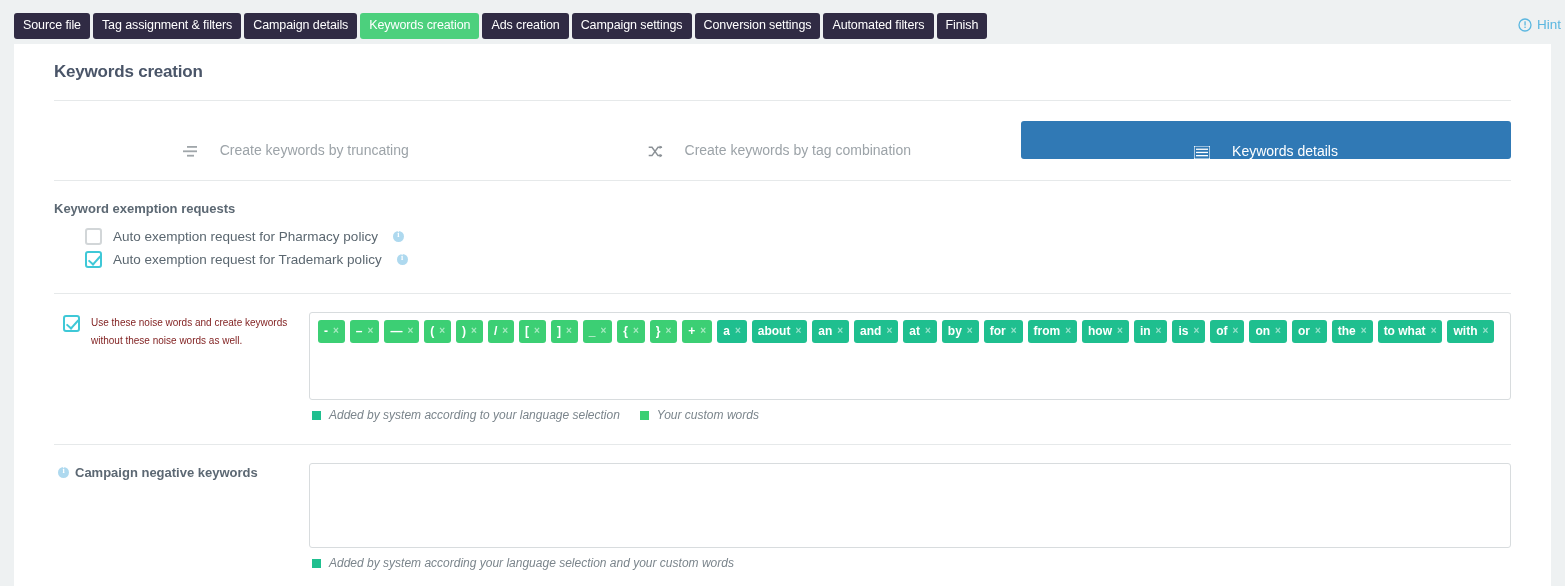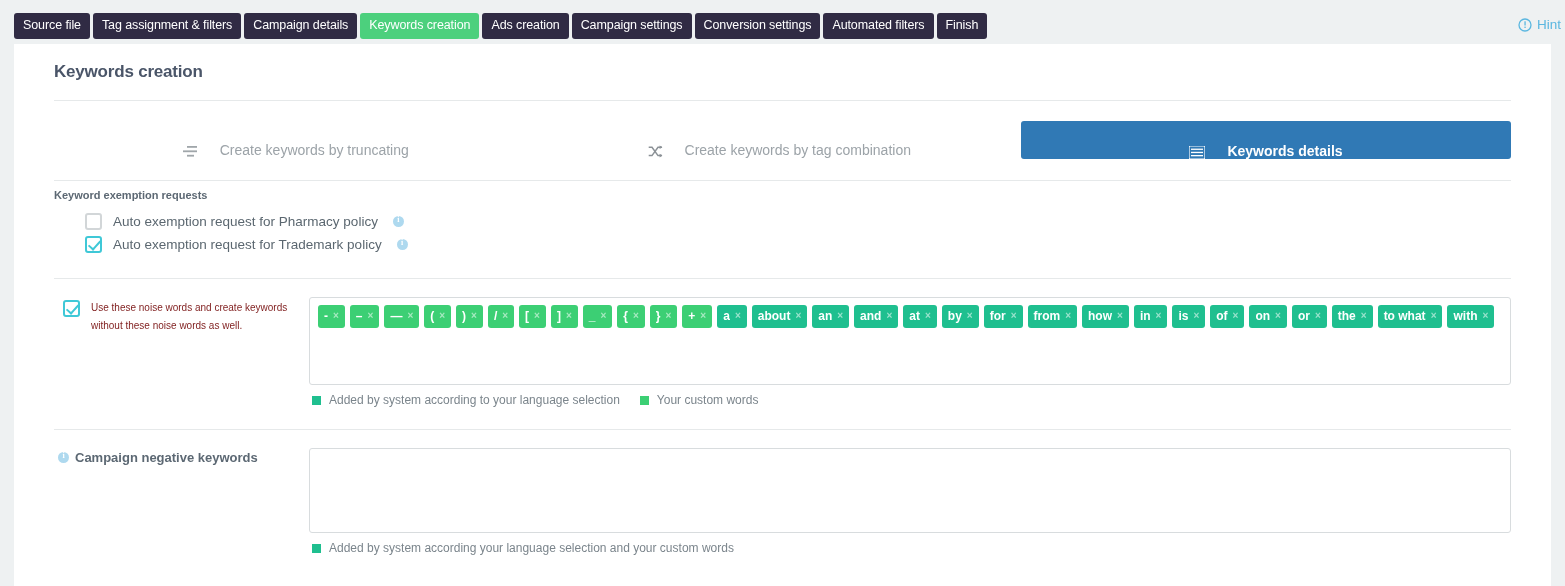--- a/index.html
+++ b/index.html
@@ -86,34 +86,35 @@
     color: #9ca3a8;
     height: 36px;
     cursor: pointer;
     user-select: none;
   }
   .mode.primary {
     flex: 0 0 490px;
     background: #3079b5;
     color: #ffffff;
     border-radius: 3px;
-    font-weight: bold;
+    font-weight: normal;
     font-size: 14px;
     height: 38px;
   }
   .mode .micon { display: flex; align-items: center; }
   .mode .micon svg { display: block; }
 
   
   .section { padding-top: 8px; }
   .sec-title {
-    font-size: 11px;
+    font-size: 13px;
     font-weight: bold;
     color: #5c6873;
     margin-bottom: 9px;
+    margin-top: 12px;
   }
   .check-row {
     display: flex;
     align-items: center;
     gap: 11px;
     margin-left: 31px;
     height: 22px;
     margin-bottom: 1px;
   }
   .cbox {
@@ -215,21 +216,21 @@
     display: flex;
     gap: 20px;
     align-items: center;
     padding-top: 8px;
     margin-left: 3px;
   }
   .legend-item { display: flex; align-items: center; gap: 8px; }
   .sw { width: 9px; height: 9px; display: inline-block; }
   .sw.sys { background: #1fbf8f; }
   .sw.custom { background: #3ccf74; }
-  .legend-text { font-size: 12px; color: #7b858c; }
+  .legend-text { font-size: 12px; color: #7b858c; font-style: italic; }
 
   .plain-box {
     border: 1px solid #d8dcde;
     border-radius: 3px;
     height: 85px;
     background: #fff;
   }
   .divider-row { padding-top: 22px; }
 </style>
 </head>

